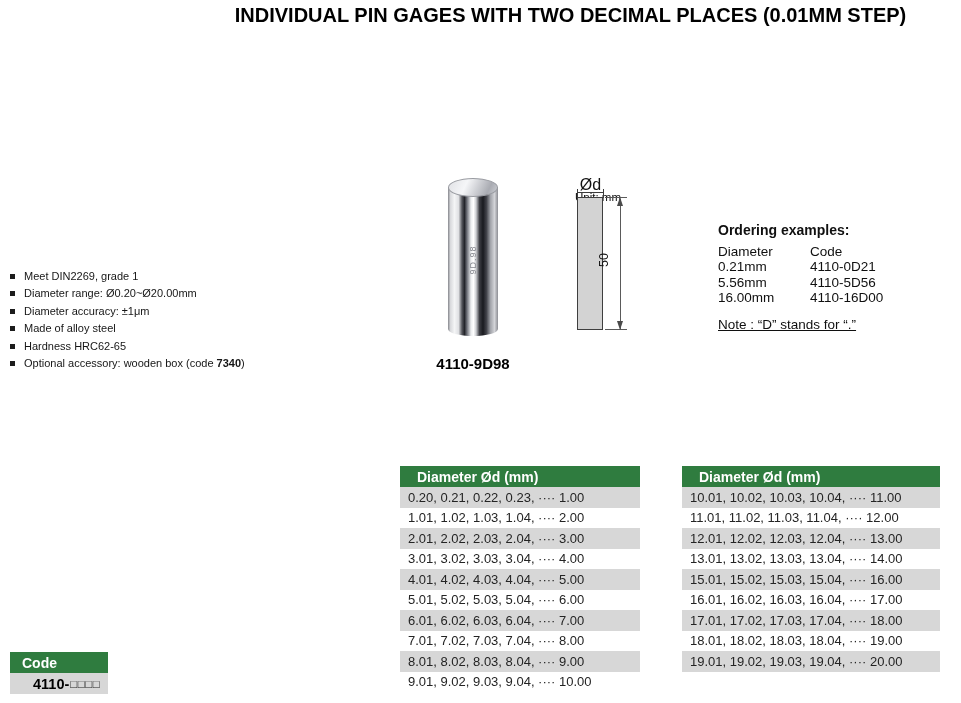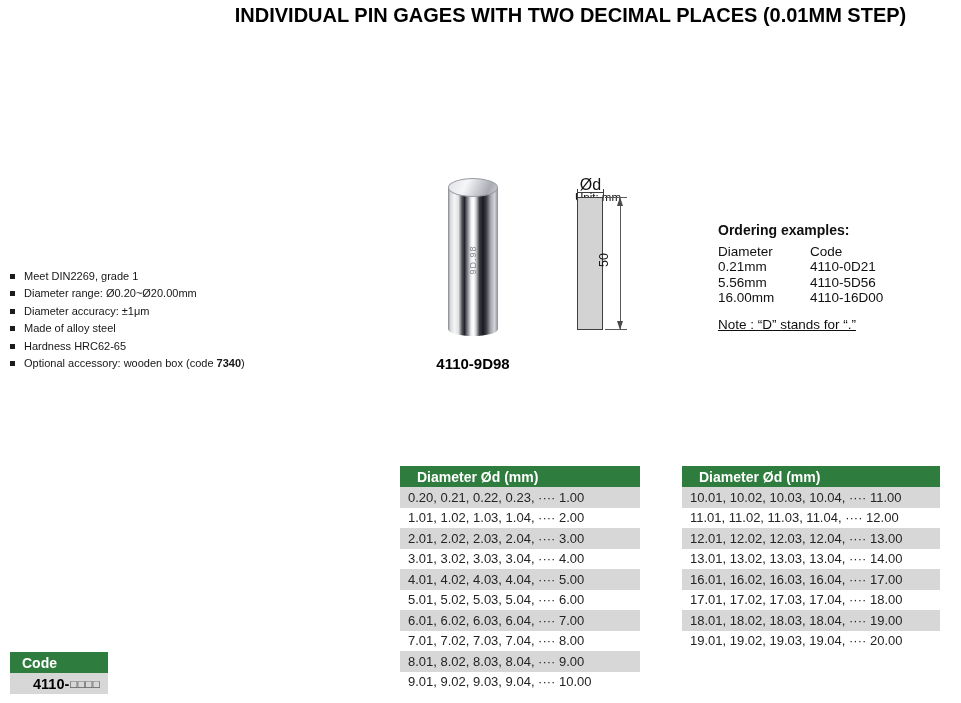--- a/index.html
+++ b/index.html
@@ -187,20 +187,21 @@
     </div>
   </div>
 
   <div class="dtable dtable-right">
     <div class="thead">Diameter Ød (mm)</div>
     <div class="tbody">
       <div class="trow">10.01, 10.02, 10.03, 10.04, ···· 11.00</div>
       <div class="trow">11.01, 11.02, 11.03, 11.04, ···· 12.00</div>
       <div class="trow">12.01, 12.02, 12.03, 12.04, ···· 13.00</div>
       <div class="trow">13.01, 13.02, 13.03, 13.04, ···· 14.00</div>
+      <div class="trow">15.01, 15.02, 15.03, 15.04, ···· 16.00</div>
       <div class="trow">16.01, 16.02, 16.03, 16.04, ···· 17.00</div>
       <div class="trow">17.01, 17.02, 17.03, 17.04, ···· 18.00</div>
       <div class="trow">18.01, 18.02, 18.03, 18.04, ···· 19.00</div>
       <div class="trow">19.01, 19.02, 19.03, 19.04, ···· 20.00</div>
     </div>
   </div>
 
   <div class="code-block">
     <div class="code-header">Code</div>
     <div class="code-value">

